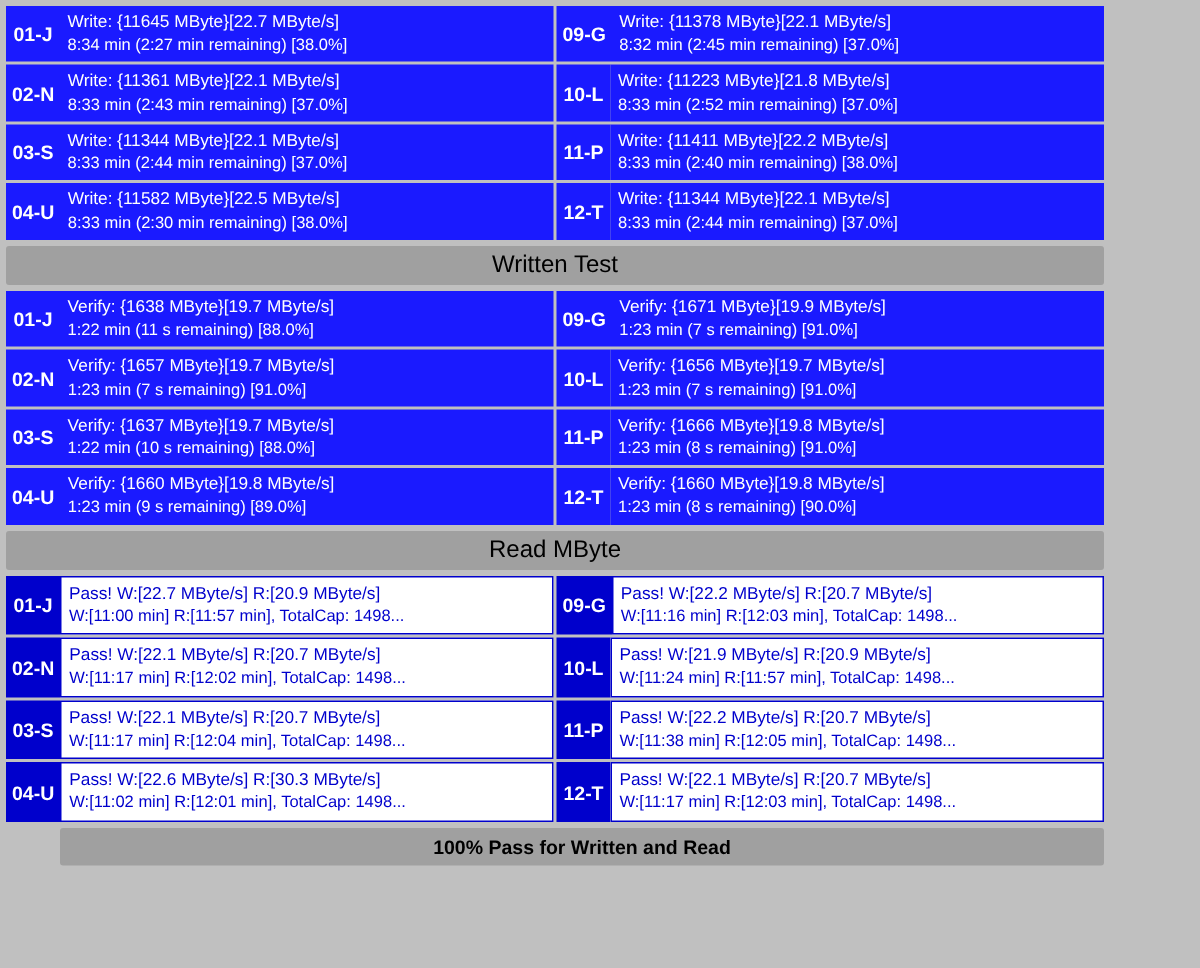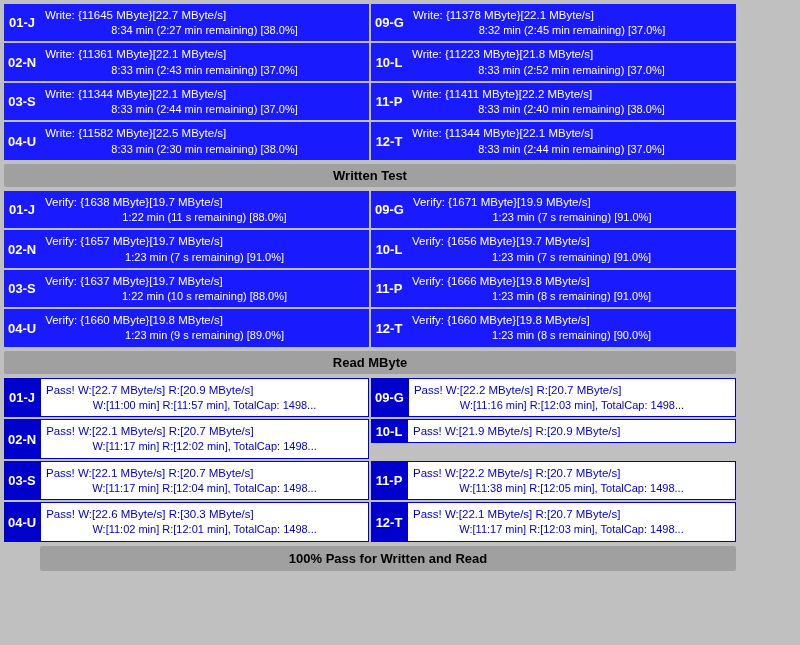--- a/index.html
+++ b/index.html
@@ -46,28 +46,27 @@
       padding: 3px 5px;
       font-size: 11px;
       line-height: 1.4;
     }
     .drive-info .line1 {
       font-weight: normal;
       font-size: 11.5px;
     }
     .drive-info .line2 {
       font-size: 11px;
-      text-align: center;
     }
     .section-header {
       background: #a0a0a0;
       text-align: center;
       padding: 4px 0;
-      font-size: 13px;
-      font-weight: bold;
+      font-size: 16px;
+      font-weight: normal;
       color: #000;
       margin: 4px 0;
       border-radius: 2px;
     }
     .pass-cell .drive-info {
       background: #ffffff;
       color: #0000cc;
       border: 1px solid #0000cc;
     }
     .pass-cell .drive-label {
@@ -292,20 +291,21 @@
             <div class="line1">Pass! W:[22.1 MByte/s] R:[20.7 MByte/s]</div>
             <div class="line2">W:[11:17 min] R:[12:02 min], TotalCap: 1498...</div>
           </div>
         </div>
       </div>
       <div>
         <div class="drive-cell pass-cell">
           <div class="drive-label">10-L</div>
           <div class="drive-info">
             <div class="line1">Pass! W:[21.9 MByte/s] R:[20.9 MByte/s]</div>
+            <div class="line2">W:[11:24 min] R:[11:57 min], TotalCap: 1498...</div>
           </div>
         </div>
       </div>
     </div>
     <div class="grid-2col">
       <div>
         <div class="drive-cell pass-cell">
           <div class="drive-label">03-S</div>
           <div class="drive-info">
             <div class="line1">Pass! W:[22.1 MByte/s] R:[20.7 MByte/s]</div>

